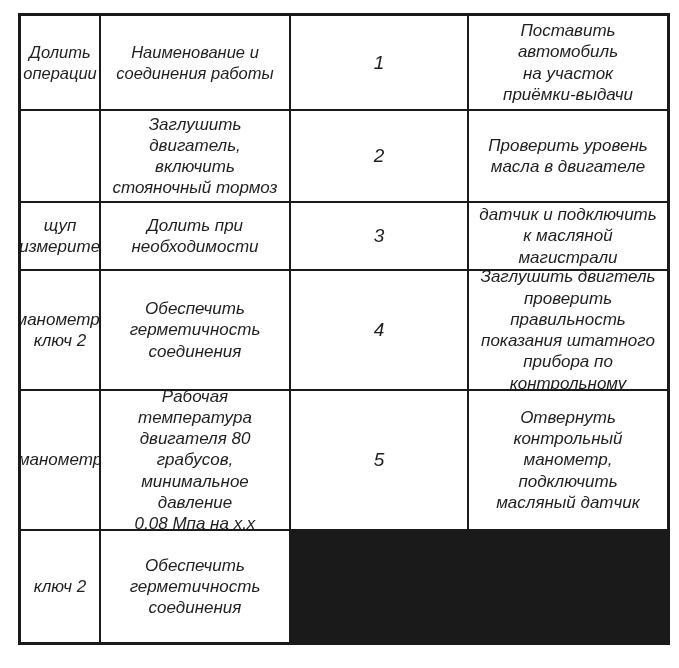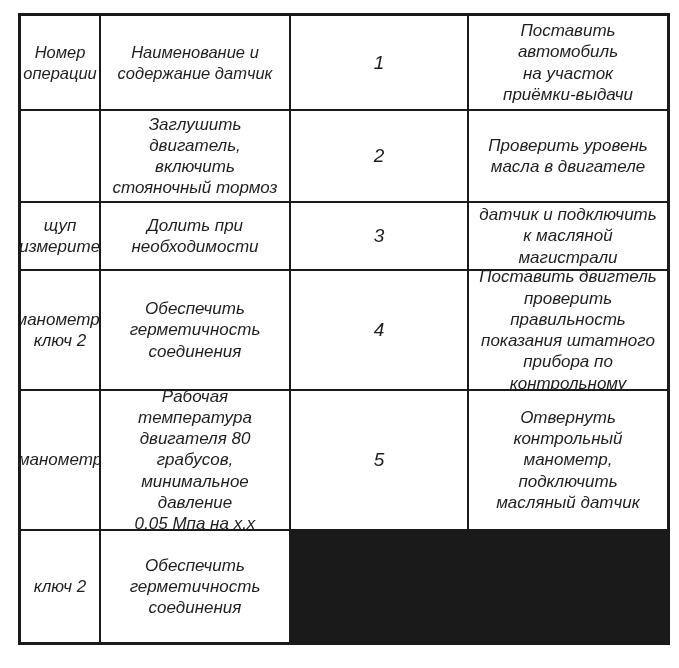--- a/index.html
+++ b/index.html
@@ -41,24 +41,24 @@
   }
   .cell.header { font-size: 16.5px; }
   .cell.num { font-size: 19px; }
 </style>
 </head>
 <body>
 
 <div class="page">
   <div class="op-table">
 
-    <div class="cell header">Номер
+    <div class="cell header">Долить
 операции</div>
     <div class="cell header">Наименование и
-содержание датчик</div>
+соединения работы</div>
 
     <div class="cell num">1</div>
     <div class="cell">Поставить
 автомобиль
 на участок
 приёмки-выдачи</div>
     <div class="cell"></div>
     <div class="cell">Заглушить двигатель,
 включить
 стояночный тормоз</div>
@@ -76,31 +76,31 @@
 датчик и подключить
 к масляной
 магистрали
 манометр</div>
     <div class="cell">манометр, ключ 2</div>
     <div class="cell">Обеспечить
 герметичность
 соединения</div>
 
     <div class="cell num">4</div>
-    <div class="cell">Поставить двигтель
+    <div class="cell">Заглушить двигтель
 проверить
 правильность
 показания штатного
 прибора по
 контрольному</div>
     <div class="cell">манометр</div>
     <div class="cell">Рабочая температура
 двигателя 80 грабусов,
 минимальное давление
-0,05 Мпа на х.х</div>
+0,08 Мпа на х.х</div>
 
     <div class="cell num">5</div>
     <div class="cell">Отвернуть
 контрольный
 манометр,
 подключить
 масляный датчик</div>
     <div class="cell">ключ 2</div>
     <div class="cell">Обеспечить
 герметичность

